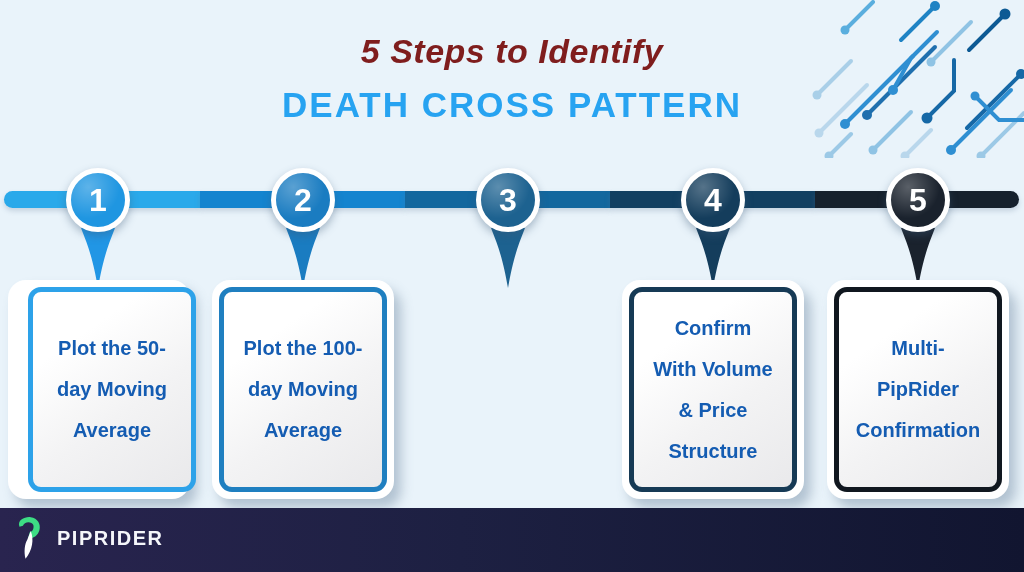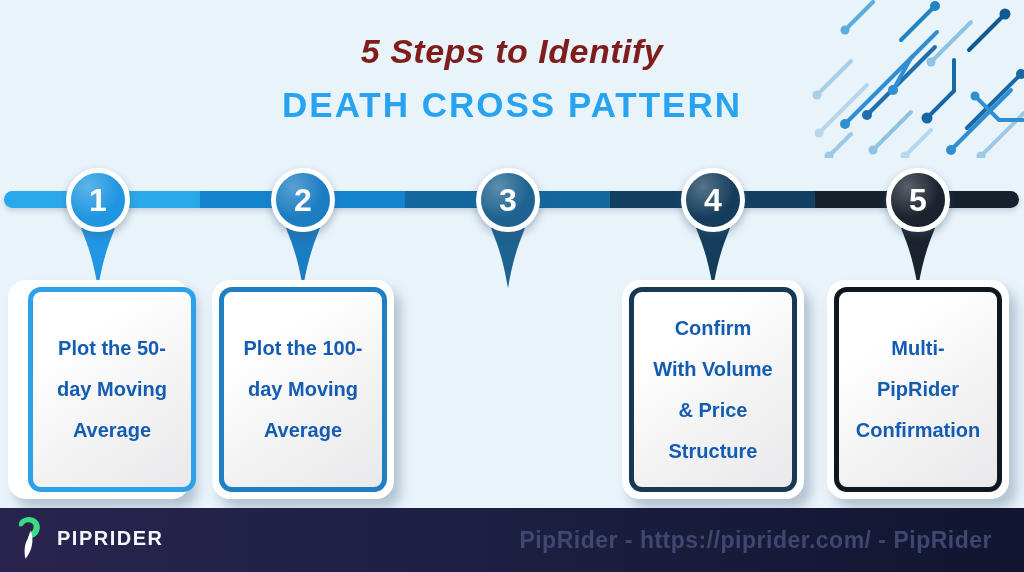--- a/index.html
+++ b/index.html
@@ -167,16 +167,15 @@
   </div>
 
   <div class="footer">
     <div class="footer-logo">
       <svg class="logo-icon" viewBox="0 0 30 50">
         <path d="M4,12 C1,4 11,0 17,1 C25,2 29,9 27,16 C25,23 19,26 14,25 L16,18 C19,18 21,14 20,10 C18,5 9,6 8,11 Z" style="fill: rgb(61, 220, 132);"></path>
         <path d="M13,27 L17,17 C21,27 19,39 11,49 C9,41 10,32 13,27 Z" style="fill: rgb(255, 255, 255);"></path>
       </svg>
       <span class="logo-text">PIPRIDER</span>
     </div>
-    <div class="footer-credit" style="color: rgb(71, 79, 122);">PipRider - https://piprider.com/ - PipRider</div>
   </div>
 
 </div>
 
 </body></html>

